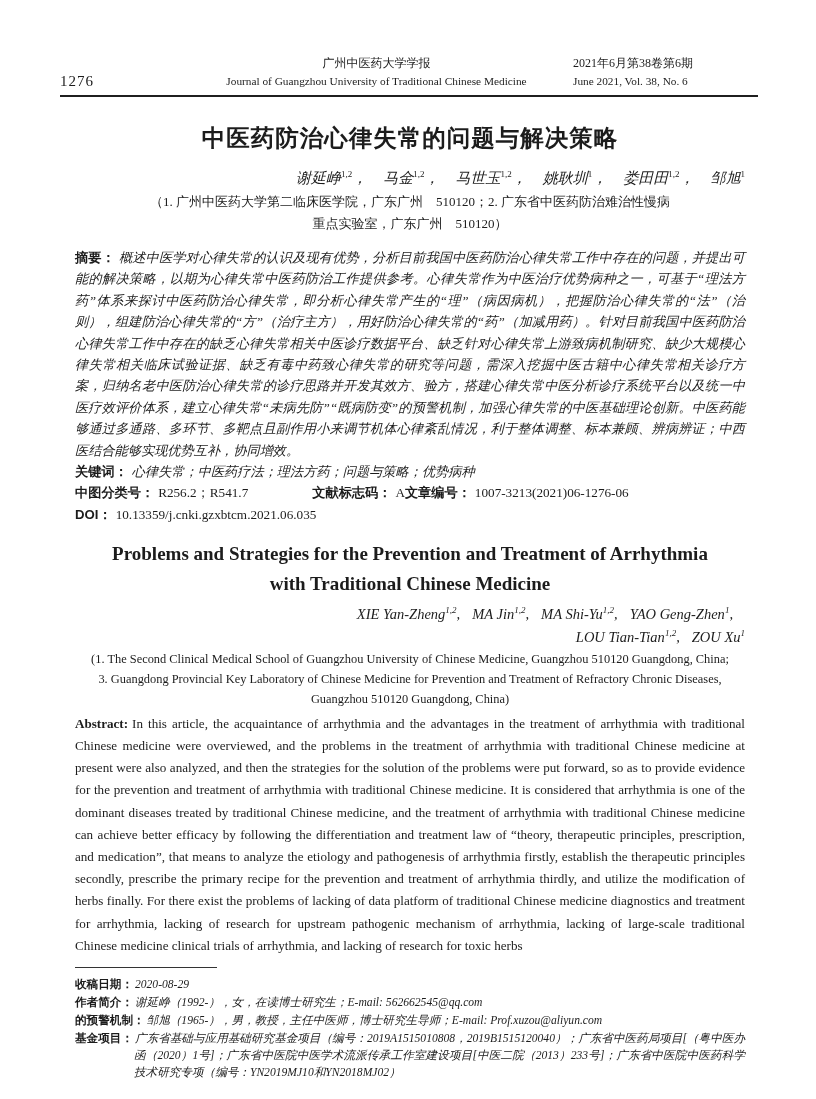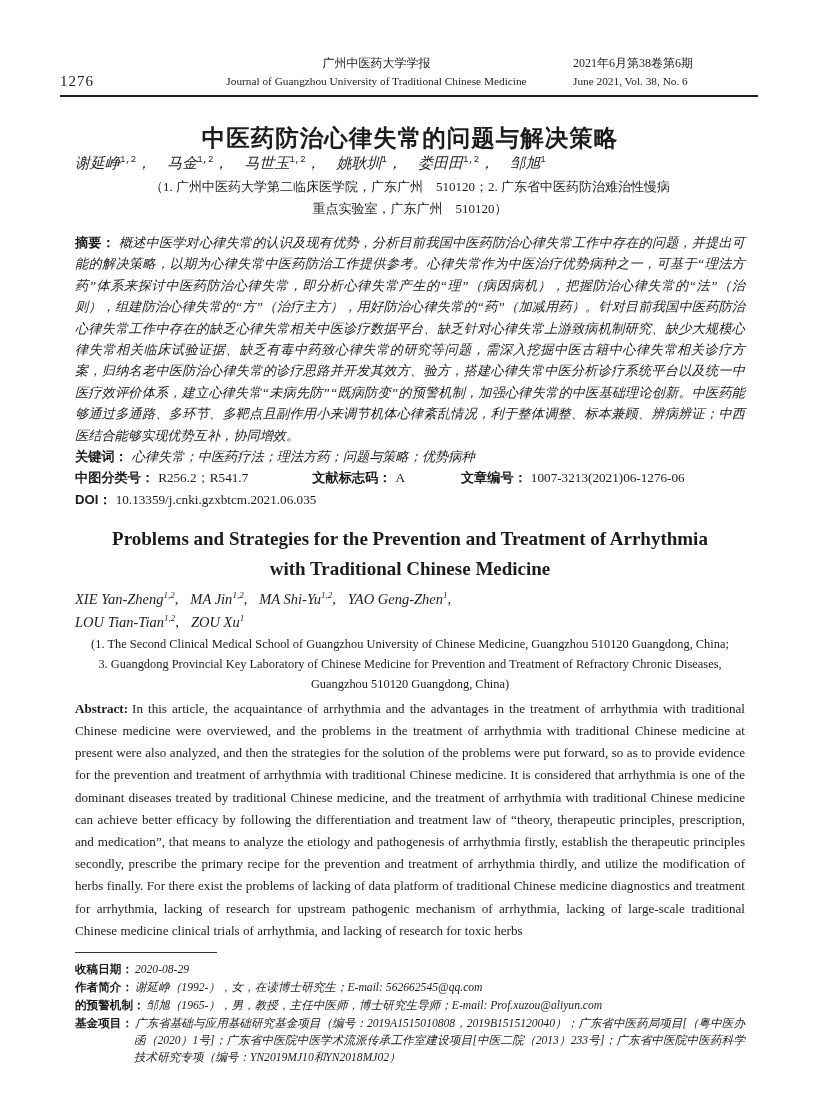--- a/index.html
+++ b/index.html
@@ -30,24 +30,24 @@
   .main { margin: 0 71px 0 75px; }
   .title-cn {
     margin-top: 25px;
     text-align: center;
     font-family: Liberation Serif, serif;
     font-weight: bold;
     font-size: 23.5px;
     letter-spacing: 1px;
   }
   .authors-line {
-    text-align: left;
+    margin-top: 15px;
+    text-align: right;
     font-size: 15px;
     font-style: italic;
-    font-family: Liberation Mono, monospace;
   }
   .authors-line sup { font-size: 9px; font-style: normal; }
   .author .sep { margin-right: 16px; }
   .affil-cn {
     margin-top: 3px;
     text-align: center;
     font-size: 13px;
     line-height: 1.65;
   }
   
@@ -64,33 +64,33 @@
     font-style: normal;
     margin-right: 4px;
   }
   .kw-line { font-size: 13.2px; line-height: 21.4px; font-style: italic; }
   .meta-line {
     font-size: 13.2px;
     line-height: 21.4px;
     display: flex;
   }
   .meta-line .seg2 { margin-left: 64px; }
-  .meta-line .seg3 { margin-left: 56px; }
+  .meta-line .seg3 { }
   .doi-line { font-size: 13.2px; line-height: 21.4px; }
   
   .title-en {
     margin-top: 14px;
     text-align: center;
     font-weight: bold;
     font-size: 19px;
     line-height: 1.58;
   }
   .authors-en {
     margin-top: 4px;
-    text-align: left;
+    text-align: right;
     font-size: 14.5px;
     line-height: 1.55;
     font-style: italic;
   }
   .authors-en sup { font-size: 9px; }
   .authors-en .sep { margin-right: 12px; }
   .affil-en {
     text-align: center;
     font-size: 12.4px;
     line-height: 1.6;

